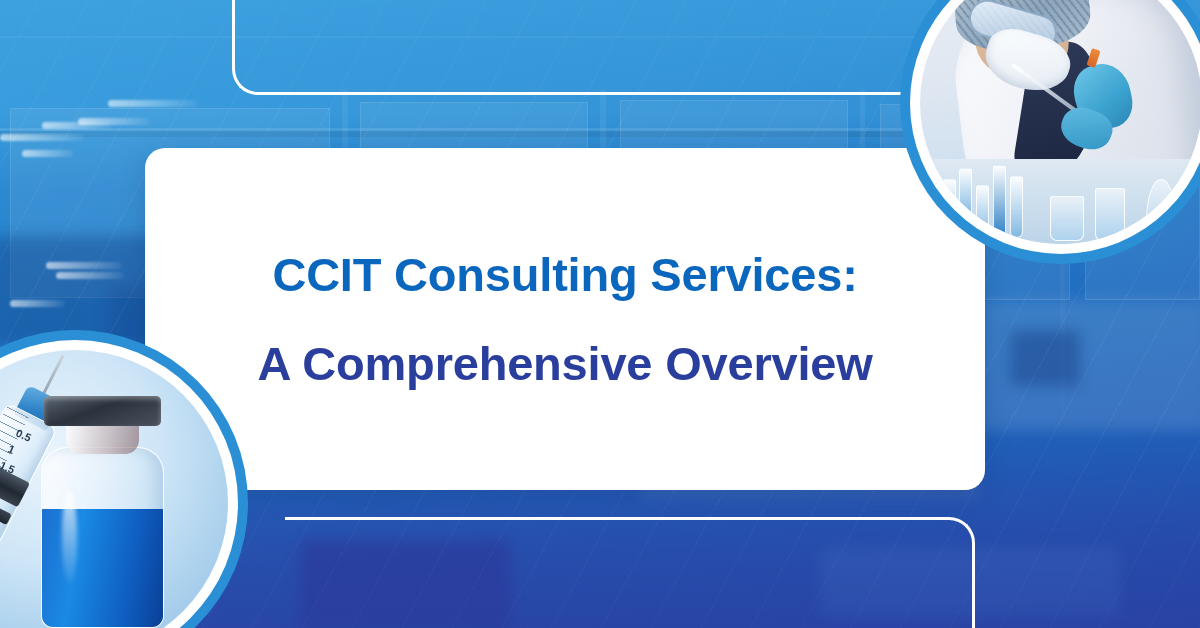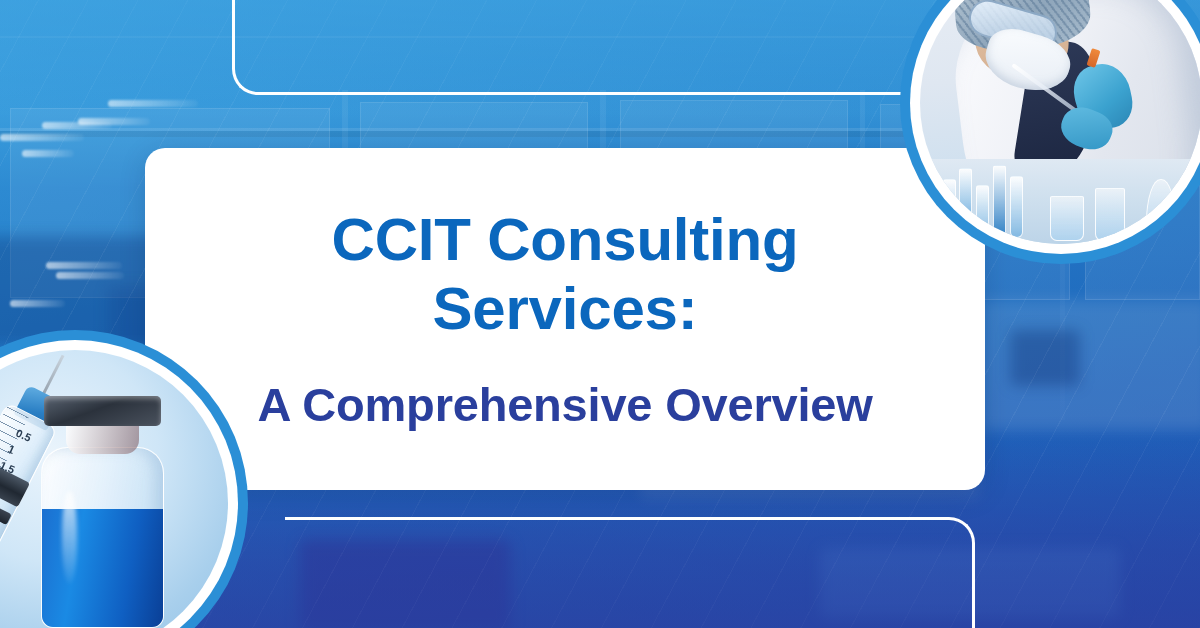--- a/index.html
+++ b/index.html
@@ -113,21 +113,21 @@
   }
   .title-text {
     text-align:center; width:100%;
     padding:0 46px;
     line-height:1.14;
     font-weight:bold;
     letter-spacing:-.2px;
   }
   .title-line-1 {
     display:block;
-    font-size:60px;
+    font-size:47px;
     color:#0b67bd;
   }
   .title-line-2 {
     display:block;
     font-size:47px;
     color:#2a3f9d;
     margin-top:35px;
   }
 
   

